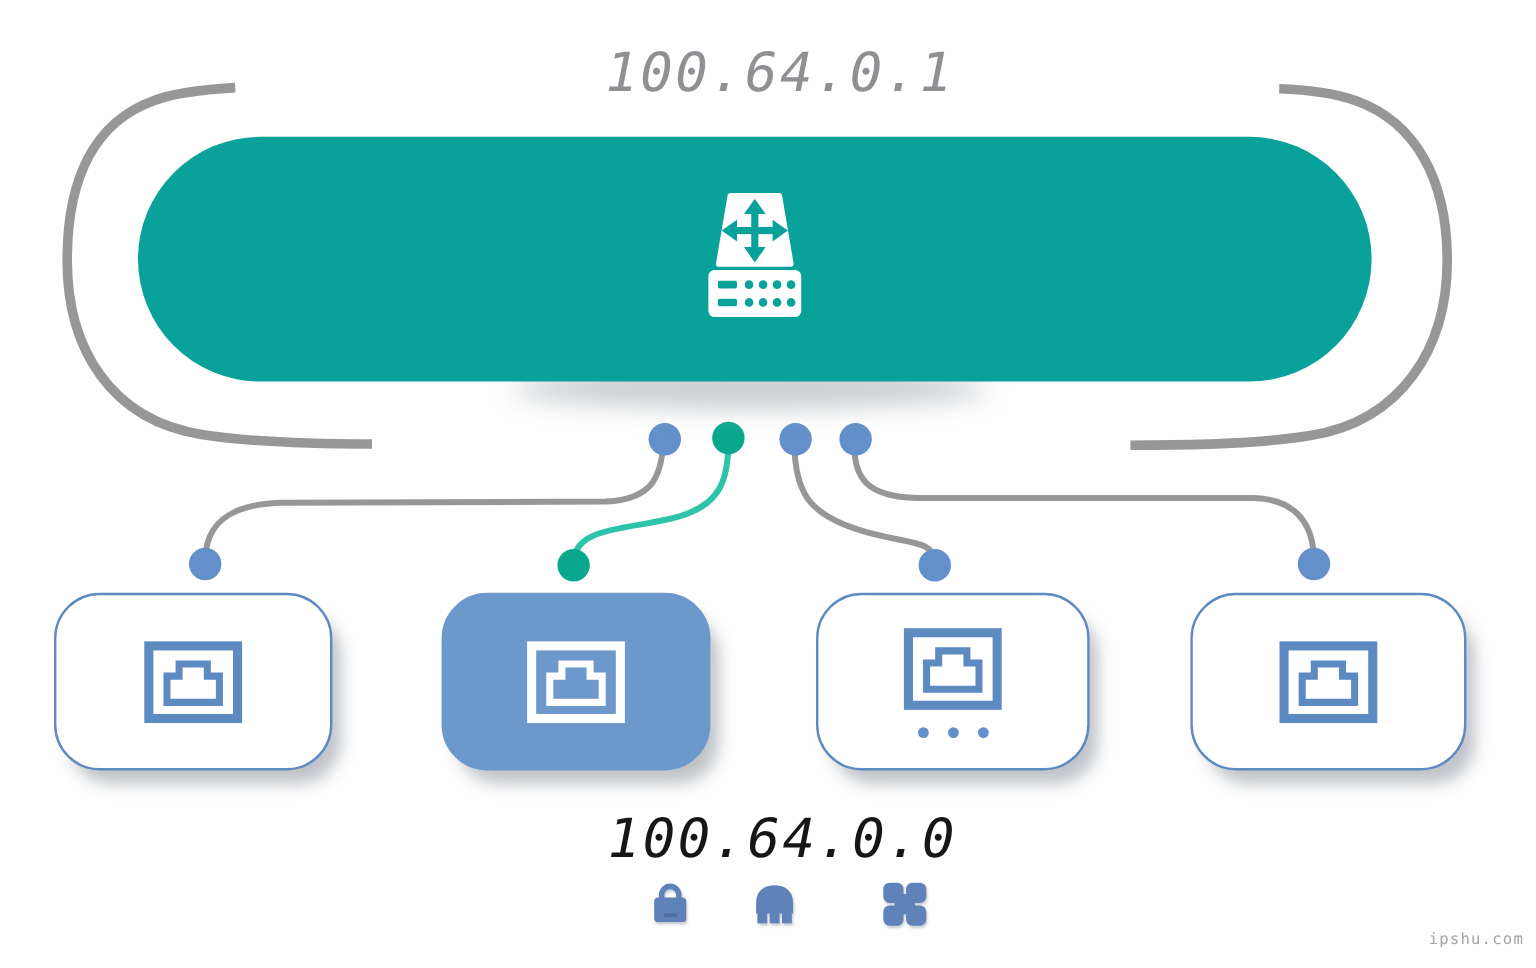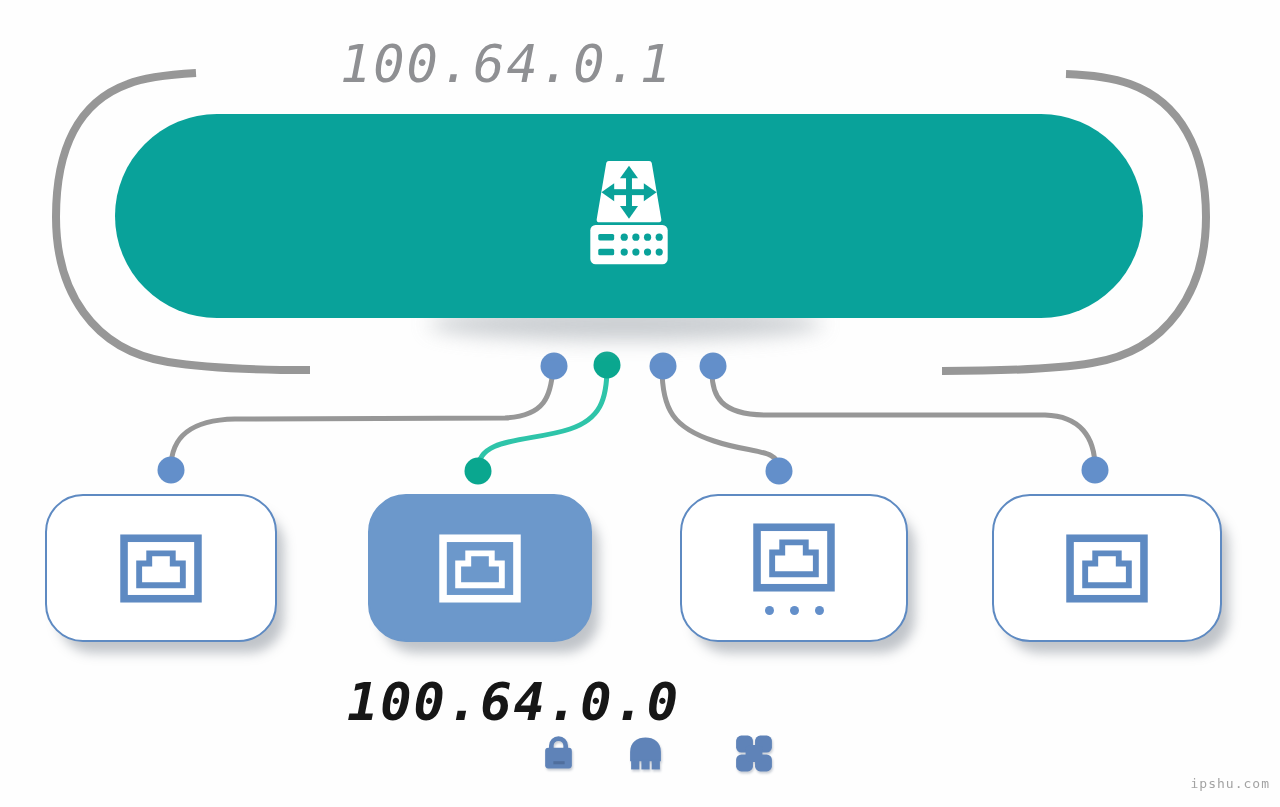--- a/index.html
+++ b/index.html
@@ -1,25 +1,25 @@
 <!DOCTYPE html>
 <html style="--teal: #09a29a; --teal-line: #2ec4a9; --teal-dot: #0aa78f; --blue-dot: #638fca; --blue-fill: #6c98cb; --blue-border: #5e8ac2; --footer-blue: #5f83b8; --gray-line: #979797; --title-gray: #8f9093; --ip-dark: #161616; --watermark-gray: #a3a3a3;"><head>
 <meta charset="utf-8">
 <style>
   html,body{margin:0;padding:0;background:#ffffff;}
   .canvas{
     position:relative;width:1280px;height:807px;background:#fefefe;overflow:hidden;
     font-family:"DejaVu Sans Mono","Liberation Mono",monospace;
   }
   .ip-label{
-    position:absolute;text-align:left;font-style:italic;
-    font-size:52px;letter-spacing:2px;white-space:nowrap;
+    position:absolute;text-align:center;font-style:italic;
+    font-size:45px;letter-spacing:2px;white-space:nowrap;
   }
   .gateway-ip{top:34px;left:340px;width:620px;color:var(--title-gray,#8f9093);}
-  .network-ip{top:672px;left:347px;width:610px;color:var(--ip-dark,#161616);font-weight:bold;}
+  .network-ip{top:672px;left:347px;width:610px;color:var(--ip-dark,#161616);}
   .overlay{position:absolute;left:0;top:0;width:1280px;height:807px;pointer-events:none;}
   .pill-shadow{
     position:absolute;left:428px;top:308px;width:395px;height:32px;
     background:#b7bcc1;border-radius:50%;filter:blur(10px);opacity:.75;
   }
   .pill{
     position:absolute;left:115px;top:114px;width:1028px;height:204px;
     border-radius:102px;background:var(--teal,#09a29a);
     display:flex;align-items:center;justify-content:center;
   }

